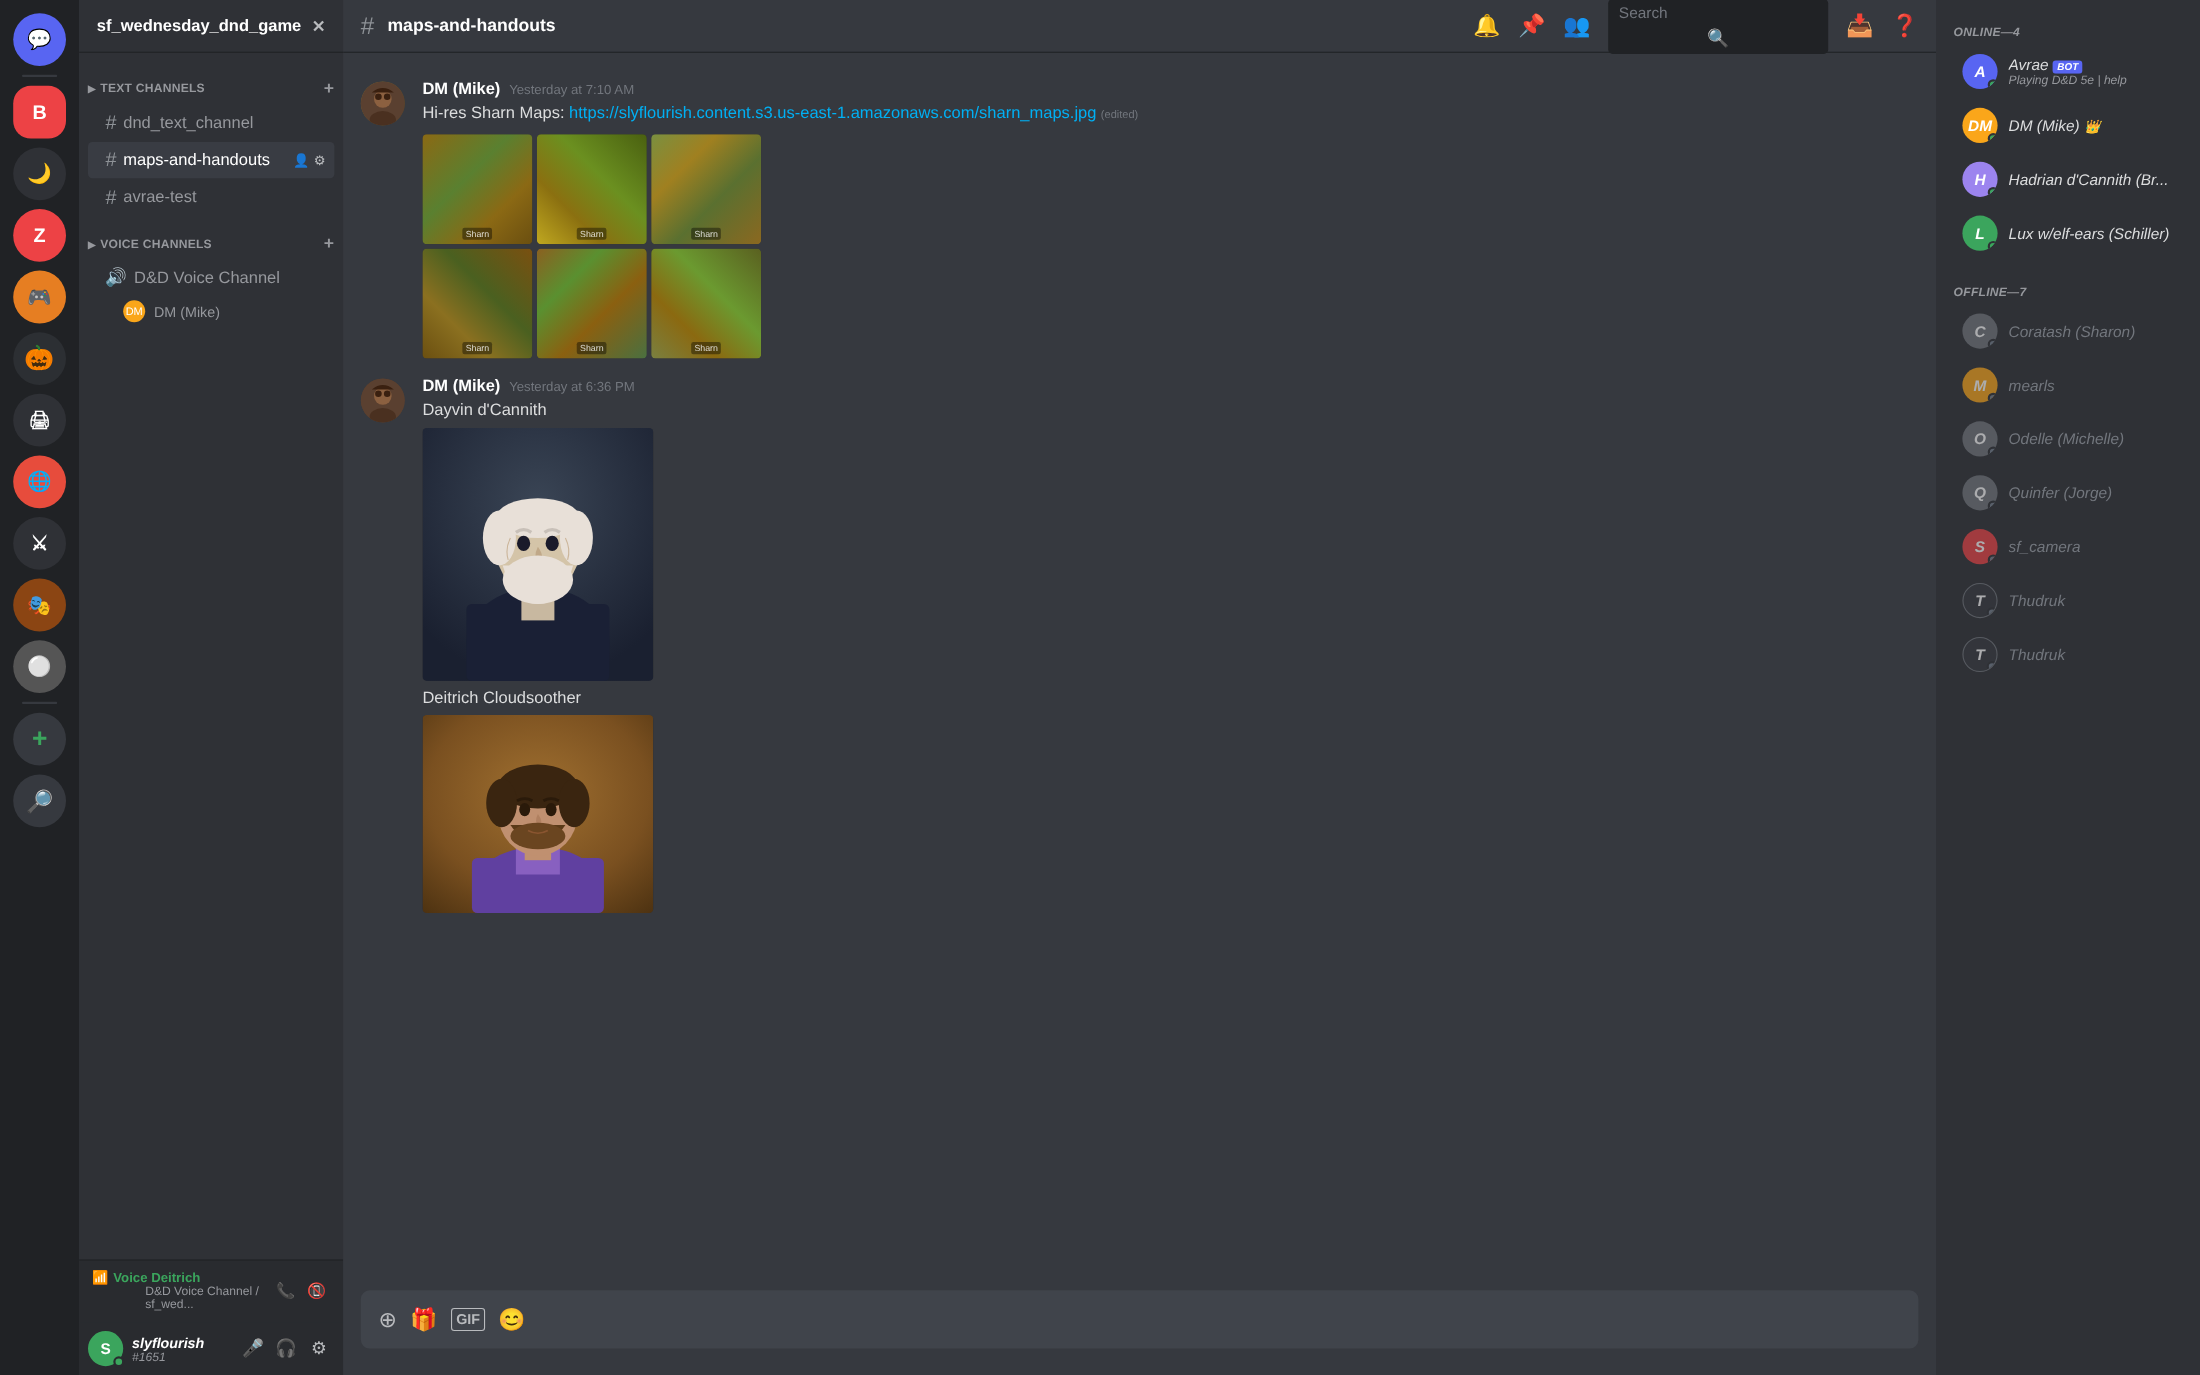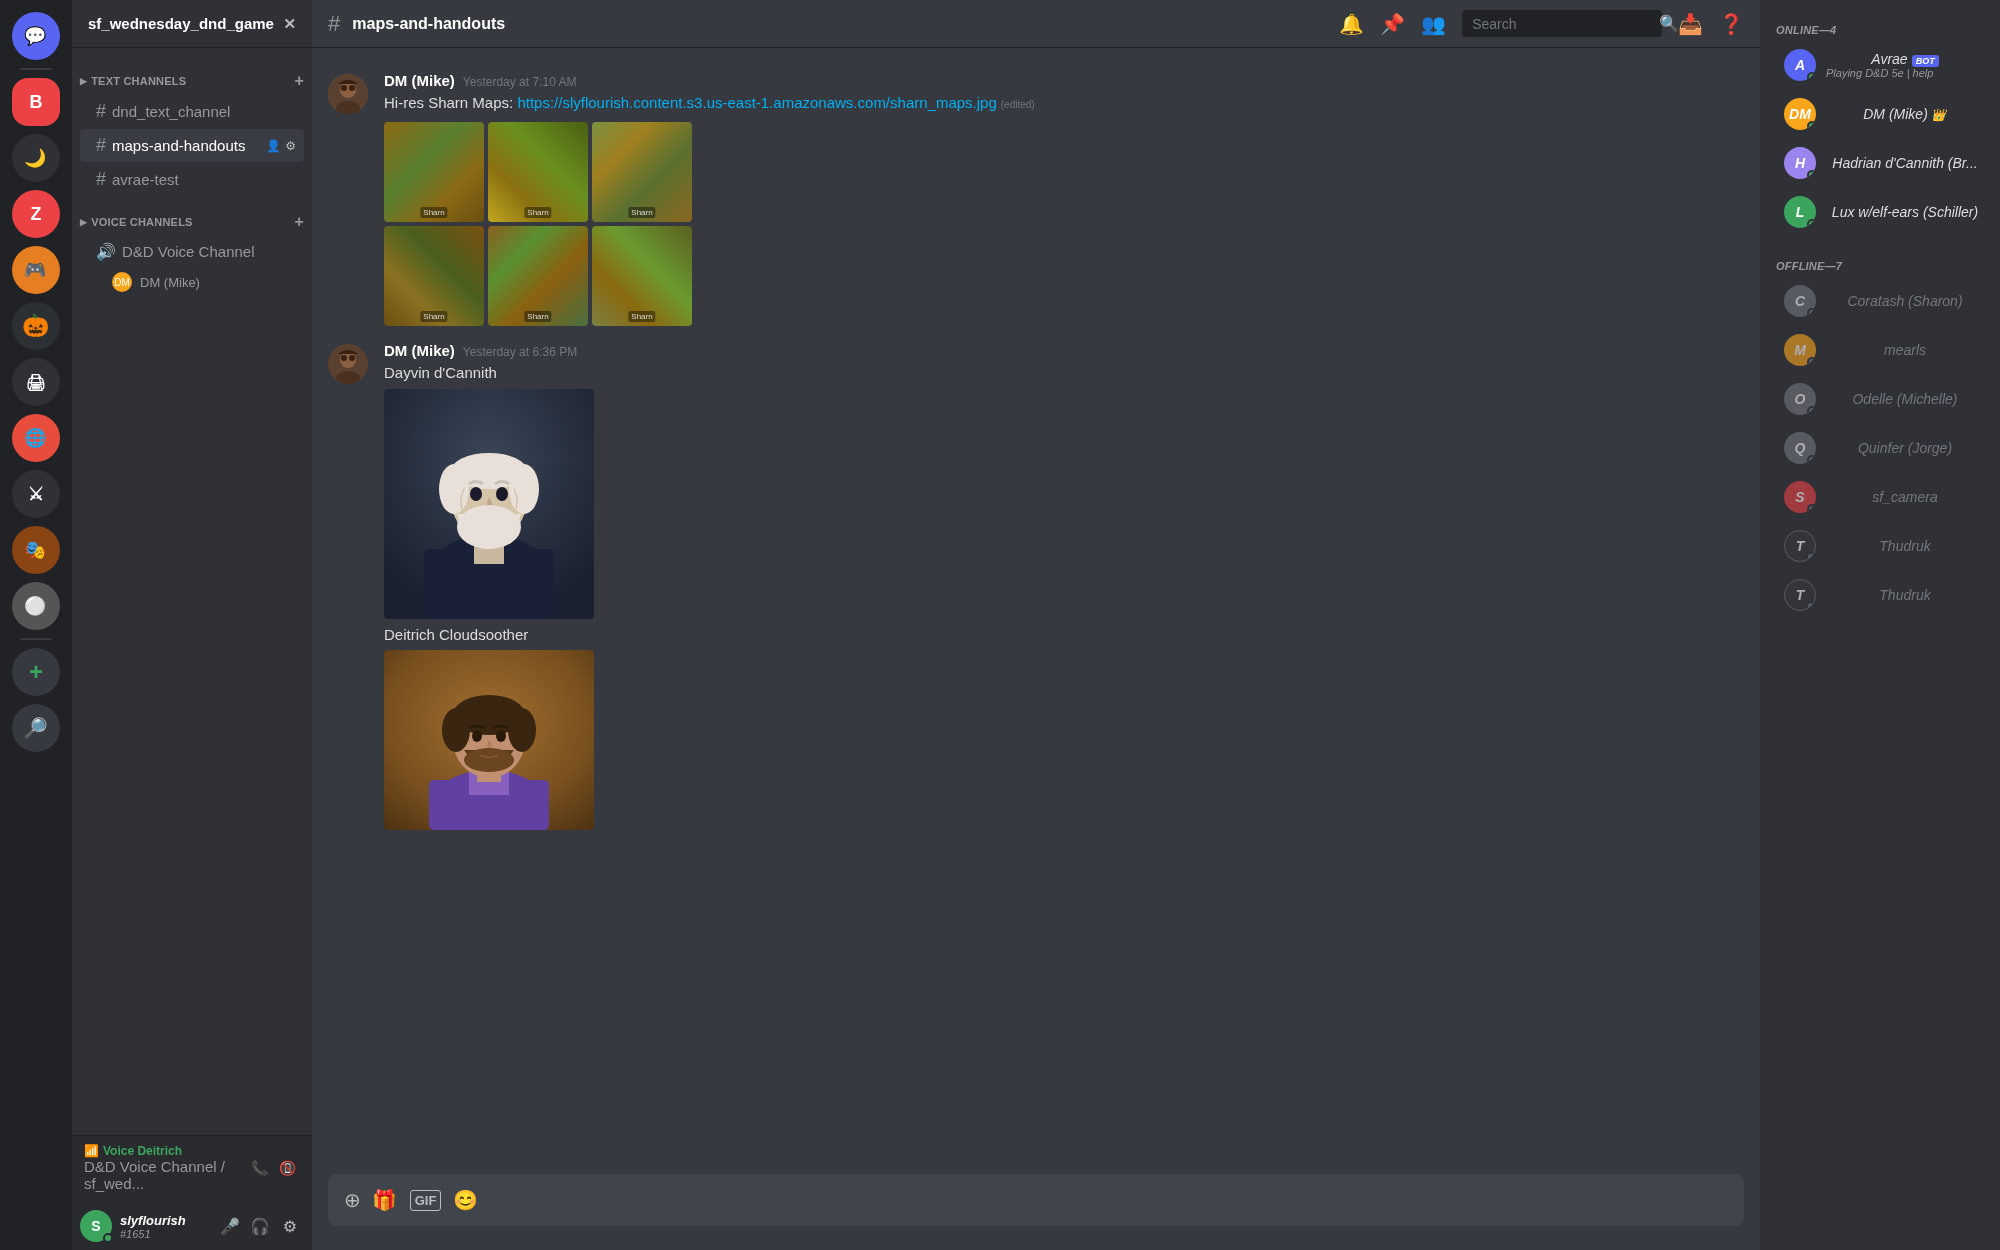--- a/index.html
+++ b/index.html
@@ -189,22 +189,23 @@
     }
     .voice-connected-status {
       font-size: 12px;
       color: #3ba55d;
       font-weight: 600;
       display: flex;
       align-items: center;
       gap: 4px;
     }
     .voice-connected-channel {
-      font-size: 15px;
+      font-size: 11px;
       color: #96989d;
+      margin-left: 48px;
     }
     .voice-controls {
       display: flex;
       gap: 4px;
       margin-left: auto;
     }
     .voice-ctrl-btn {
       width: 24px;
       height: 24px;
       display: flex;
@@ -305,20 +306,21 @@
       font-size: 20px;
     }
     .search-bar {
       background: #202225;
       border-radius: 4px;
       padding: 4px 10px;
       display: flex;
       align-items: center;
       gap: 6px;
       width: 200px;
+      flex-direction: column;
     }
     .search-bar input {
       background: none;
       border: none;
       outline: none;
       color: #dcddde;
       font-size: 14px;
       flex: 1;
     }
     .search-bar input::placeholder { color: #72767d; }
@@ -527,21 +529,20 @@
     }
     .status-online { background: #3ba55d; }
     .status-offline { background: #747f8d; }
     .member-info { flex: 1; min-width: 0; }
     .member-name {
       font-size: 14px;
       color: #dcddde;
       white-space: nowrap;
       overflow: hidden;
       text-overflow: ellipsis;
-      text-align: center;
     }
     .member-name.offline { color: #72767d; }
     .member-subtext {
       font-size: 11px;
       color: #96989d;
       white-space: nowrap;
       overflow: hidden;
       text-overflow: ellipsis;
     }
     .bot-badge {

